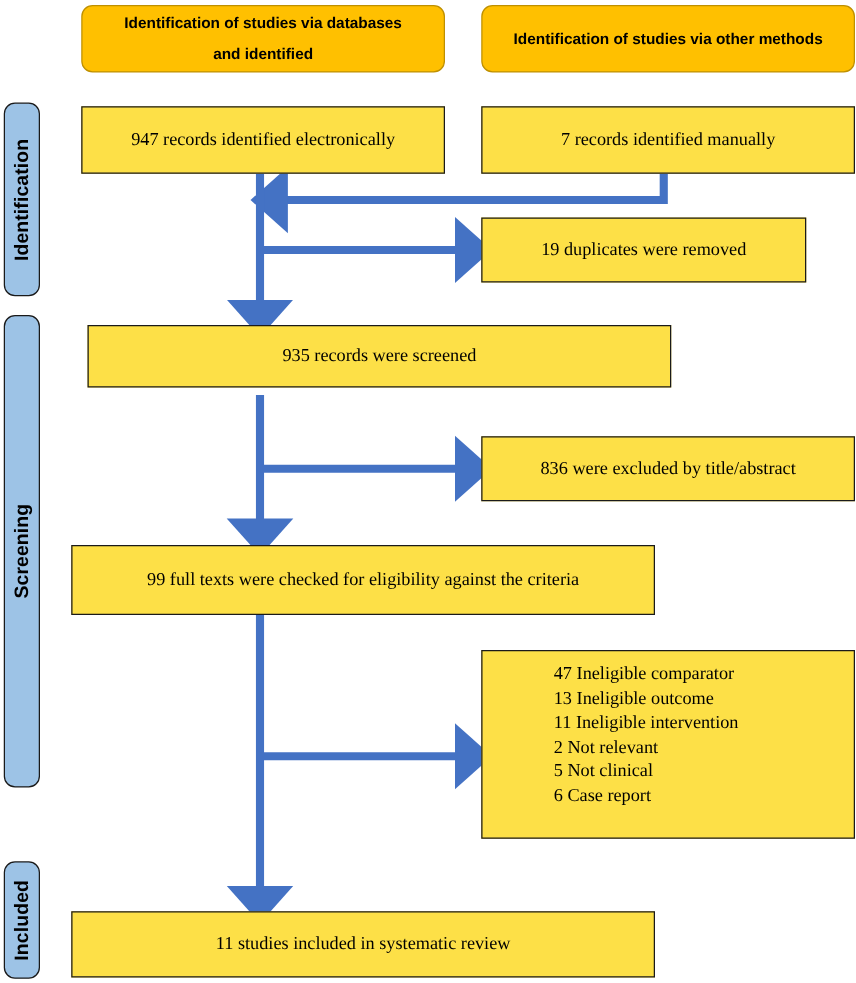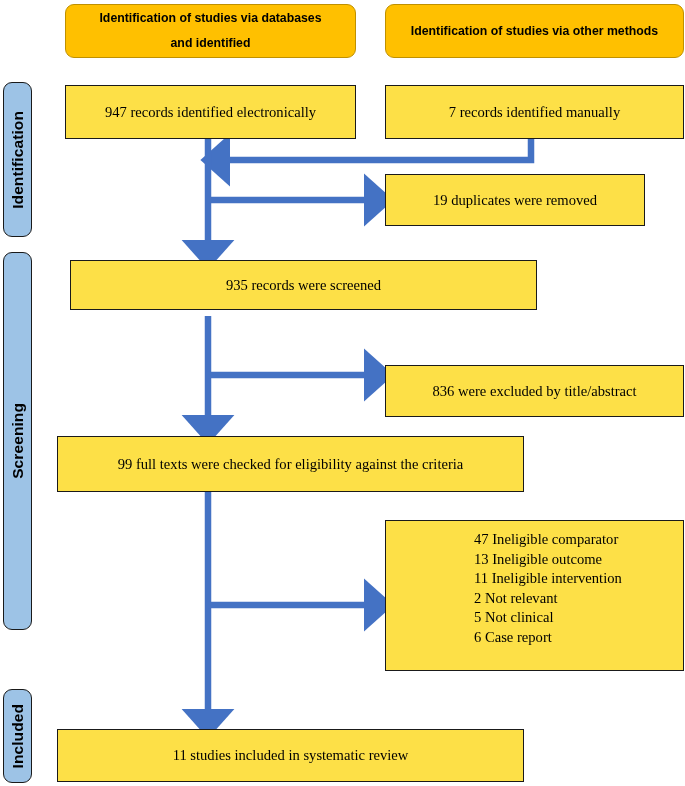--- a/index.html
+++ b/index.html
@@ -66,21 +66,21 @@
     justify-content: center;
     text-align: center;
     font-size: 14.6px;
     color: #000000;
     padding: 0 8px;
     font-family: Liberation Serif, serif;
   }
   .box.list {
     display: block;
     text-align: left;
-    padding: 9px 0 0 88px;
+    padding: 9px 0 0 57px;
   }
   .box.list .line {
     font-size: 14.6px;
     line-height: 19.6px;
     color: #000000;
     white-space: nowrap;
   }
   
   #connectors {
     position: absolute;
@@ -151,21 +151,21 @@
   </div>
 
   <div class="box" style="left:385px; top:174px; width:260px; height:52px;">
     <span>19 duplicates were removed</span>
   </div>
 
   <div class="box" style="left:57px; top:260px; width:467px; height:50px;margin-left:13px;">
     <span>935 records were screened</span>
   </div>
 
-  <div class="box" style="left:385px; top:365px; width:299px; height:52px;">
+  <div class="box" style="left:385px; top:349px; width:299px; height:52px;">
     <span>836 were excluded by title/abstract</span>
   </div>
 
   <div class="box" style="left:57px; top:436px; width:467px; height:56px;">
     <span>99 full texts were checked for eligibility against the criteria</span>
   </div>
 
   <div class="box list" style="left:385px; top:520px; width:299px; height:151px;">
     <div class="line">47 Ineligible comparator</div>
     <div class="line">13 Ineligible outcome</div>

